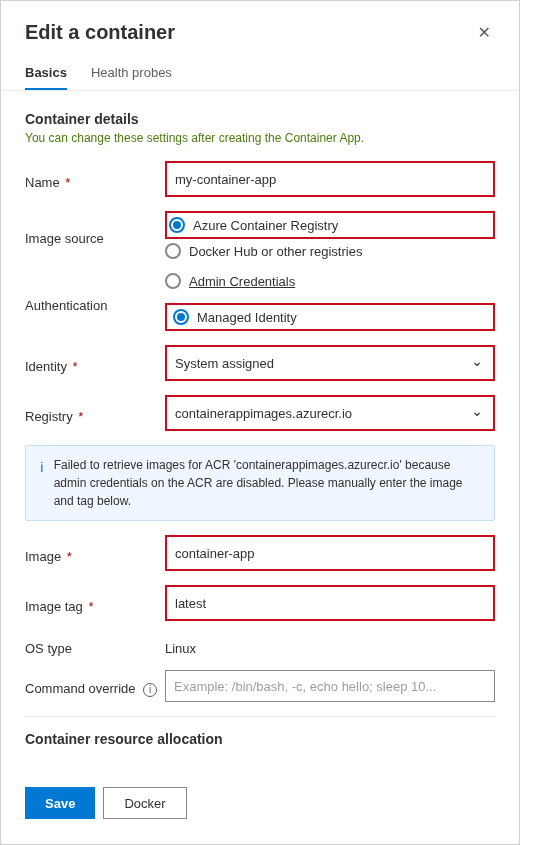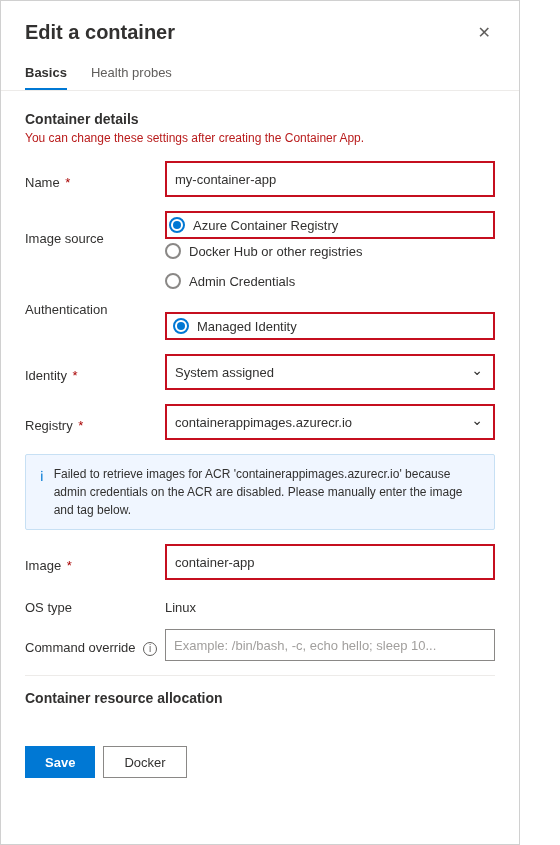--- a/index.html
+++ b/index.html
@@ -62,21 +62,21 @@
       padding: 20px 24px;
     }
     .section-title {
       font-size: 14px;
       font-weight: 700;
       color: #323130;
       margin-bottom: 4px;
     }
     .section-desc {
       font-size: 12px;
-      color: #b91c1c;
+      color: #4d7c0f;
       margin-bottom: 16px;
     }
     .form-row {
       display: flex;
       align-items: center;
       margin-bottom: 14px;
     }
     .form-label {
       width: 140px;
       min-width: 140px;
@@ -268,21 +268,21 @@
         <div class="radio-item">
           <div class="radio-circle"></div>
           <span>Docker Hub or other registries</span>
         </div>
       </div>
     </div>
 
     <div class="form-row">
       <div class="form-label">Authentication</div>
       <div class="form-control-area">
-        <div class="radio-item" style="margin-bottom: 23px;">
+        <div class="radio-item" style="margin-bottom: 14px; text-decoration: underline;">
           <div class="radio-circle"></div>
           <span>Admin Credentials</span>
         </div>
         <div style="border: 2px solid #c50f1f; padding: 4px 6px;">
           <div class="radio-item">
             <div class="radio-circle selected">
             </div>
             <span>Managed Identity</span>
           </div>
         </div>
@@ -324,20 +324,30 @@
       <div class="form-label">
         <span>Image</span><span class="required"> *</span>
       </div>
       <div class="form-control-area">
         <div style="border: 2px solid #c50f1f;">
           <input type="text" class="text-input" style="border: none; width: 100%;" value="container-app">
         </div>
       </div>
     </div>
 
+    <div class="form-row">
+      <div class="form-label">
+        <span>Image tag</span><span class="required"> *</span>
+      </div>
+      <div class="form-control-area">
+        <div style="border: 2px solid #c50f1f;">
+          <input type="text" class="text-input" style="border: none; width: 100%;" value="latest">
+        </div>
+      </div>
+    </div>
 
     <div class="form-row">
       <div class="form-label">OS type</div>
       <div class="form-control-area">
         <div class="static-text">Linux</div>
       </div>
     </div>
 
     <div class="form-row">
       <div class="form-label">

